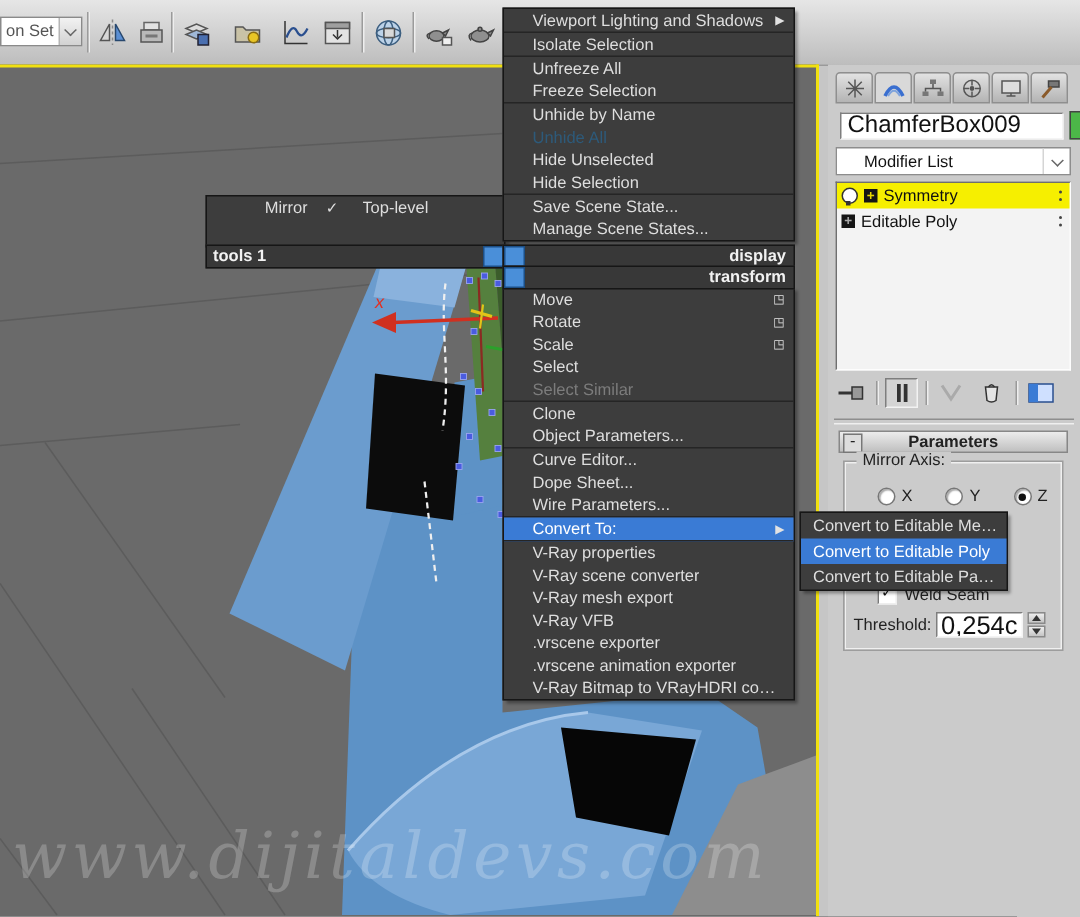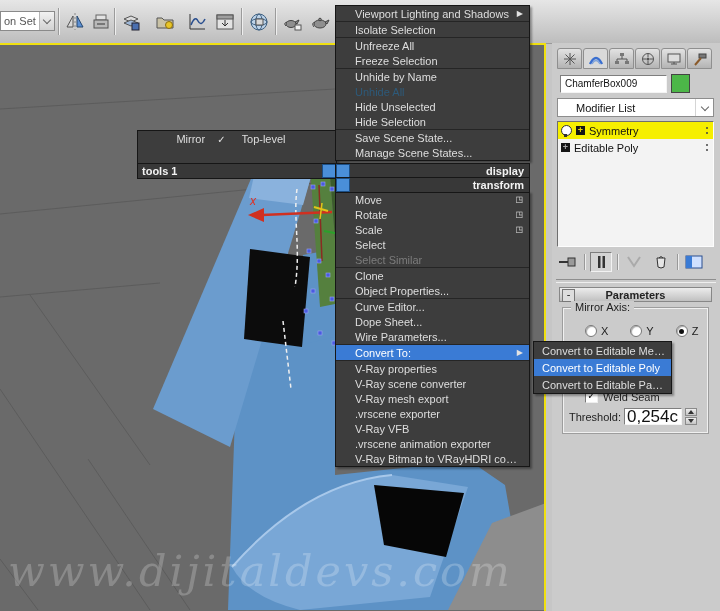--- a/index.html
+++ b/index.html
@@ -52,21 +52,21 @@
   .qsat .mi{height:16px;justify-content:flex-end;padding:0 8px;}
   .qsat .mi .mi-right{margin-left:6px;font-size:10px;}
 
   
   .panel{position:absolute;left:552px;top:43px;width:168px;height:568px;background:#cbcbcb;}
   .tabs{position:absolute;left:5px;top:5px;display:flex;gap:1px;}
   .tab{width:25px;height:21px;background:linear-gradient(#e2e2e2,#b4b4b4);border:1px solid #8f8f8f;
        border-radius:3px 3px 0 0;display:flex;align-items:center;justify-content:center;box-sizing:border-box;}
   .tab.active{background:#d9d9d9;}
   .name-row{position:absolute;left:8px;top:31px;display:flex;gap:4px;align-items:center;}
-  .obj-name{width:107px;height:18px;font-size:10px;font-family:"Liberation Sans",sans-serif;color:#111;
+  .obj-name{width:149px;height:18px;font-size:16px;font-family:"Liberation Sans",sans-serif;color:#111;
             border:1px solid;border-color:#7e7e7e #f4f4f4 #f4f4f4 #7e7e7e;background:#fff;padding:0 4px;box-sizing:border-box;}
   .swatch{width:17px;height:17px;border:1px solid #444;}
   .modlist{position:absolute;left:5px;top:55px;width:157px;height:19px;background:#fff;border:1px solid #8d8d8d;
            display:flex;align-items:center;font-size:11px;color:#111;padding-left:18px;box-sizing:border-box;}
   .modlist .dd-btn{margin-left:auto;width:17px;height:100%;display:flex;align-items:center;justify-content:center;border-left:1px solid #d5d5d5;}
   .stack{position:absolute;left:5px;top:78px;width:157px;height:126px;background:#f3f3f3;
          border:1px solid;border-color:#6f6f6f #fdfdfd #fdfdfd #6f6f6f;box-sizing:border-box;}
   .stack-row{height:17px;display:flex;align-items:center;font-size:11px;color:#111;gap:4px;padding:0 3px;}
   .stack-row.selected{background:#f6ef00;}
   .bulb{width:9px;height:9px;border:1px solid #333;border-radius:50%;background:#fff;position:relative;flex:0 0 auto;}
@@ -511,21 +511,21 @@
         <span class="mi-label">Select Similar</span>
         <span class="mi-right"></span>
       </div>
 
       <div class="mi">
         <span class="mi-label">Clone</span>
         <span class="mi-right"></span>
       </div>
 
       <div class="mi sep-after">
-        <span class="mi-label">Object Properties...</span>
+        <span class="mi-label">Object Parameters...</span>
         <span class="mi-right"></span>
       </div>
 
       <div class="mi">
         <span class="mi-label">Curve Editor...</span>
         <span class="mi-right"></span>
       </div>
 
       <div class="mi">
         <span class="mi-label">Dope Sheet...</span>
@@ -551,26 +551,26 @@
         <span class="mi-label">V-Ray scene converter</span>
         <span class="mi-right"></span>
       </div>
 
       <div class="mi">
         <span class="mi-label">V-Ray mesh export</span>
         <span class="mi-right"></span>
       </div>
 
       <div class="mi">
+        <span class="mi-label">V-Ray VFB</span>
+        <span class="mi-right"></span>
+      </div>
+
+      <div class="mi">
         <span class="mi-label">.vrscene exporter</span>
-        <span class="mi-right"></span>
-      </div>
-
-      <div class="mi">
-        <span class="mi-label">V-Ray VFB</span>
         <span class="mi-right"></span>
       </div>
 
       <div class="mi">
         <span class="mi-label">.vrscene animation exporter</span>
         <span class="mi-right"></span>
       </div>
 
       <div class="mi">
         <span class="mi-label">V-Ray Bitmap to VRayHDRI converter</span>

